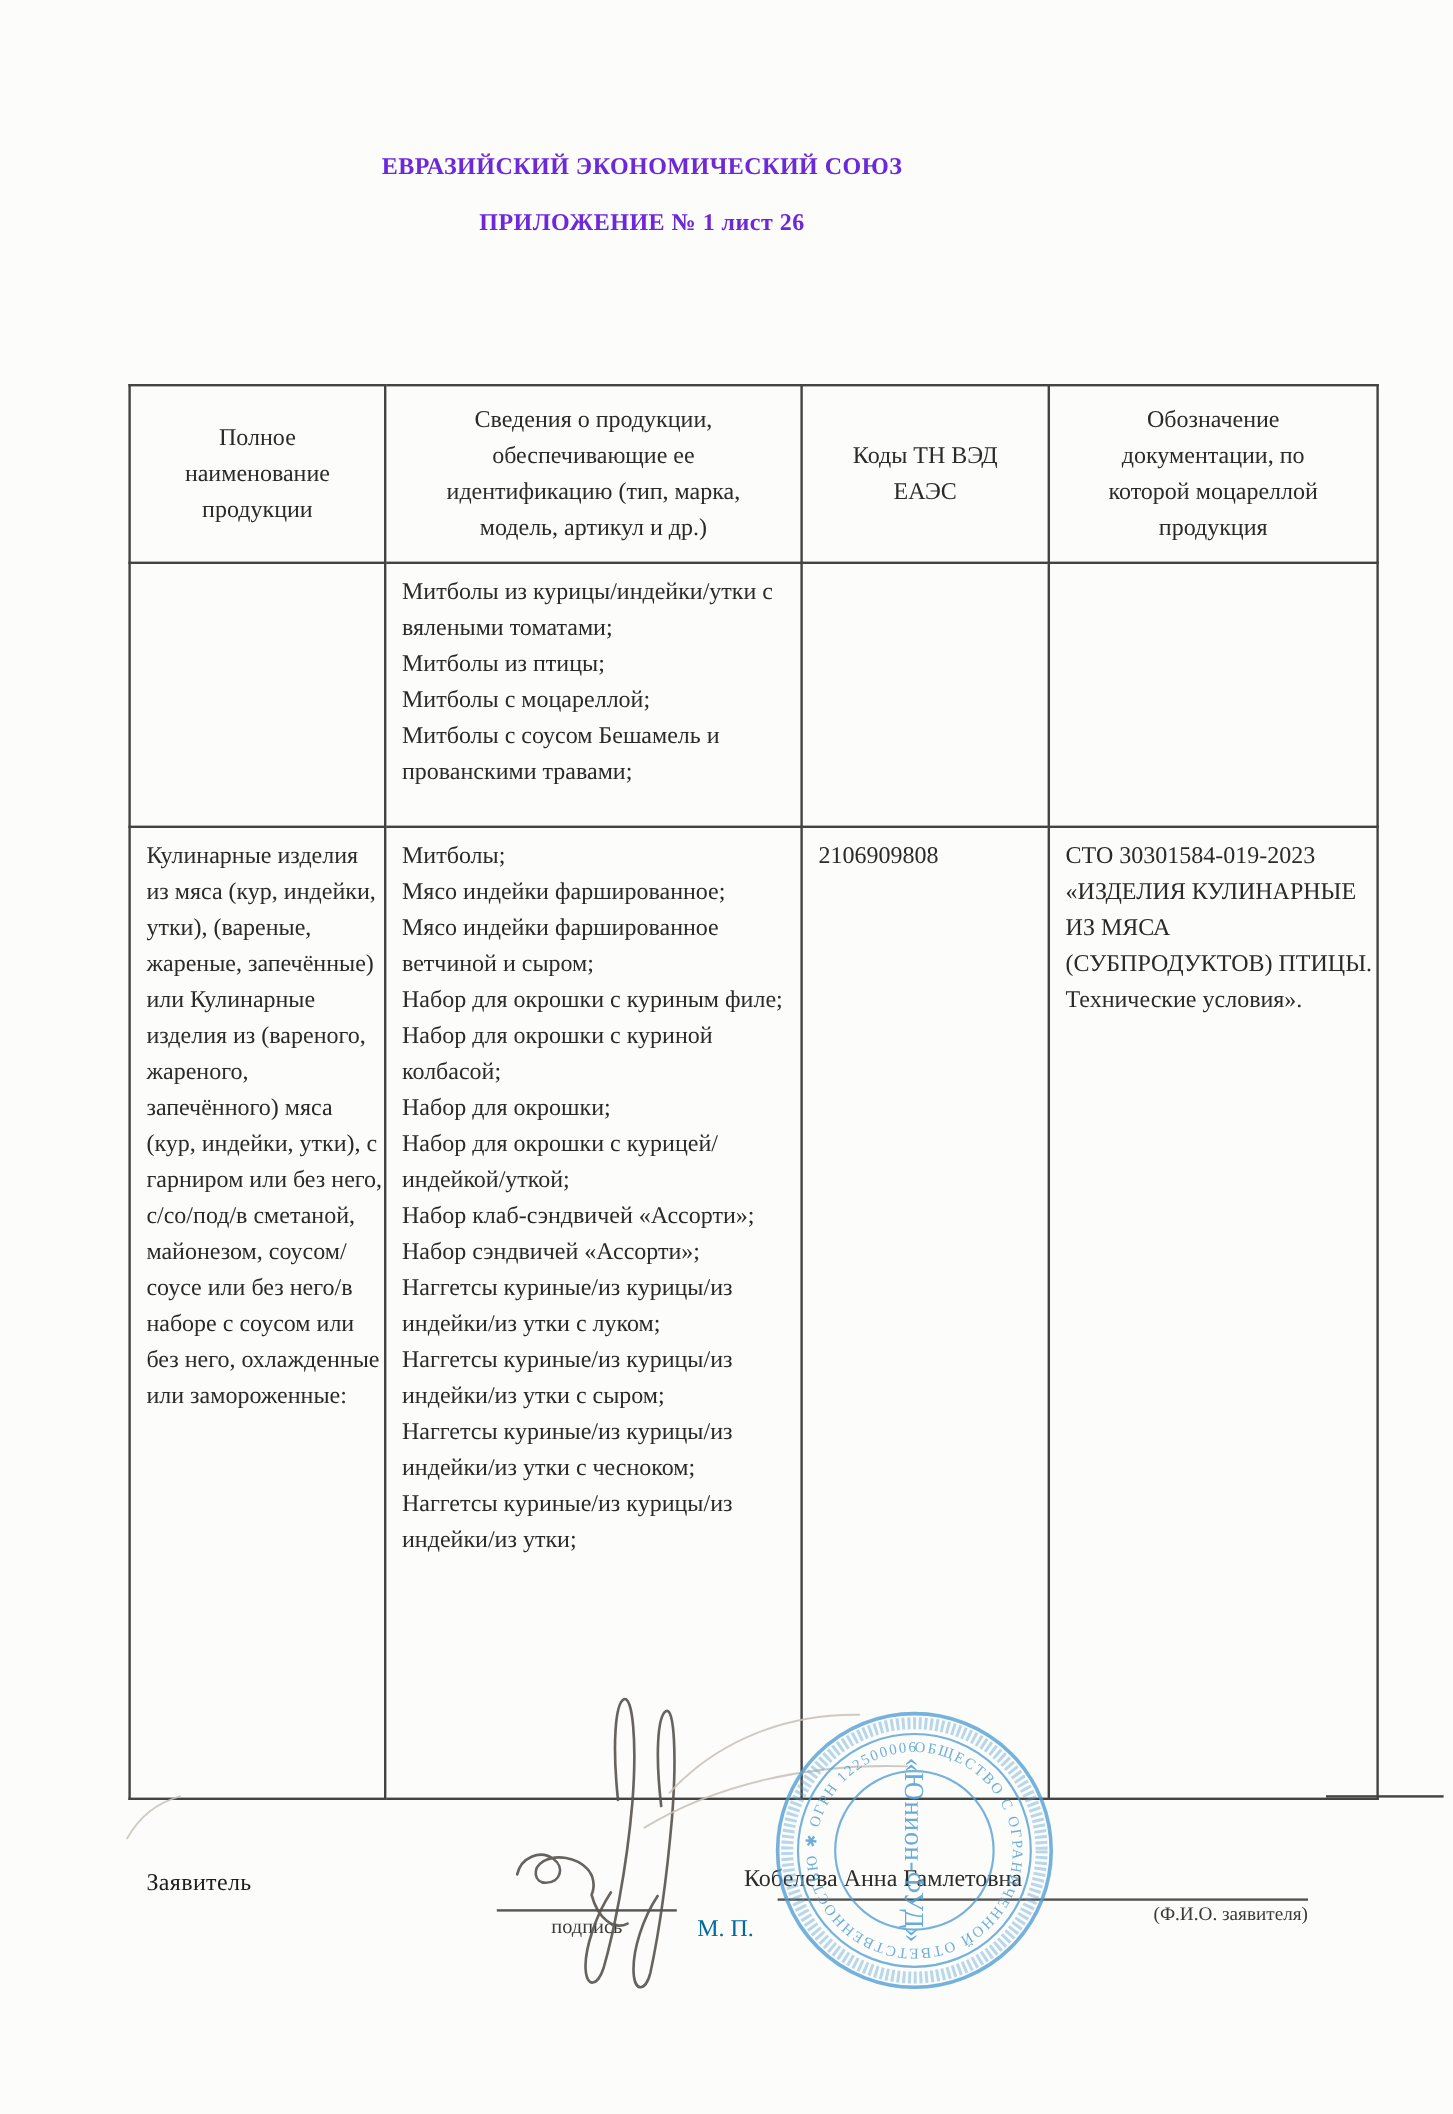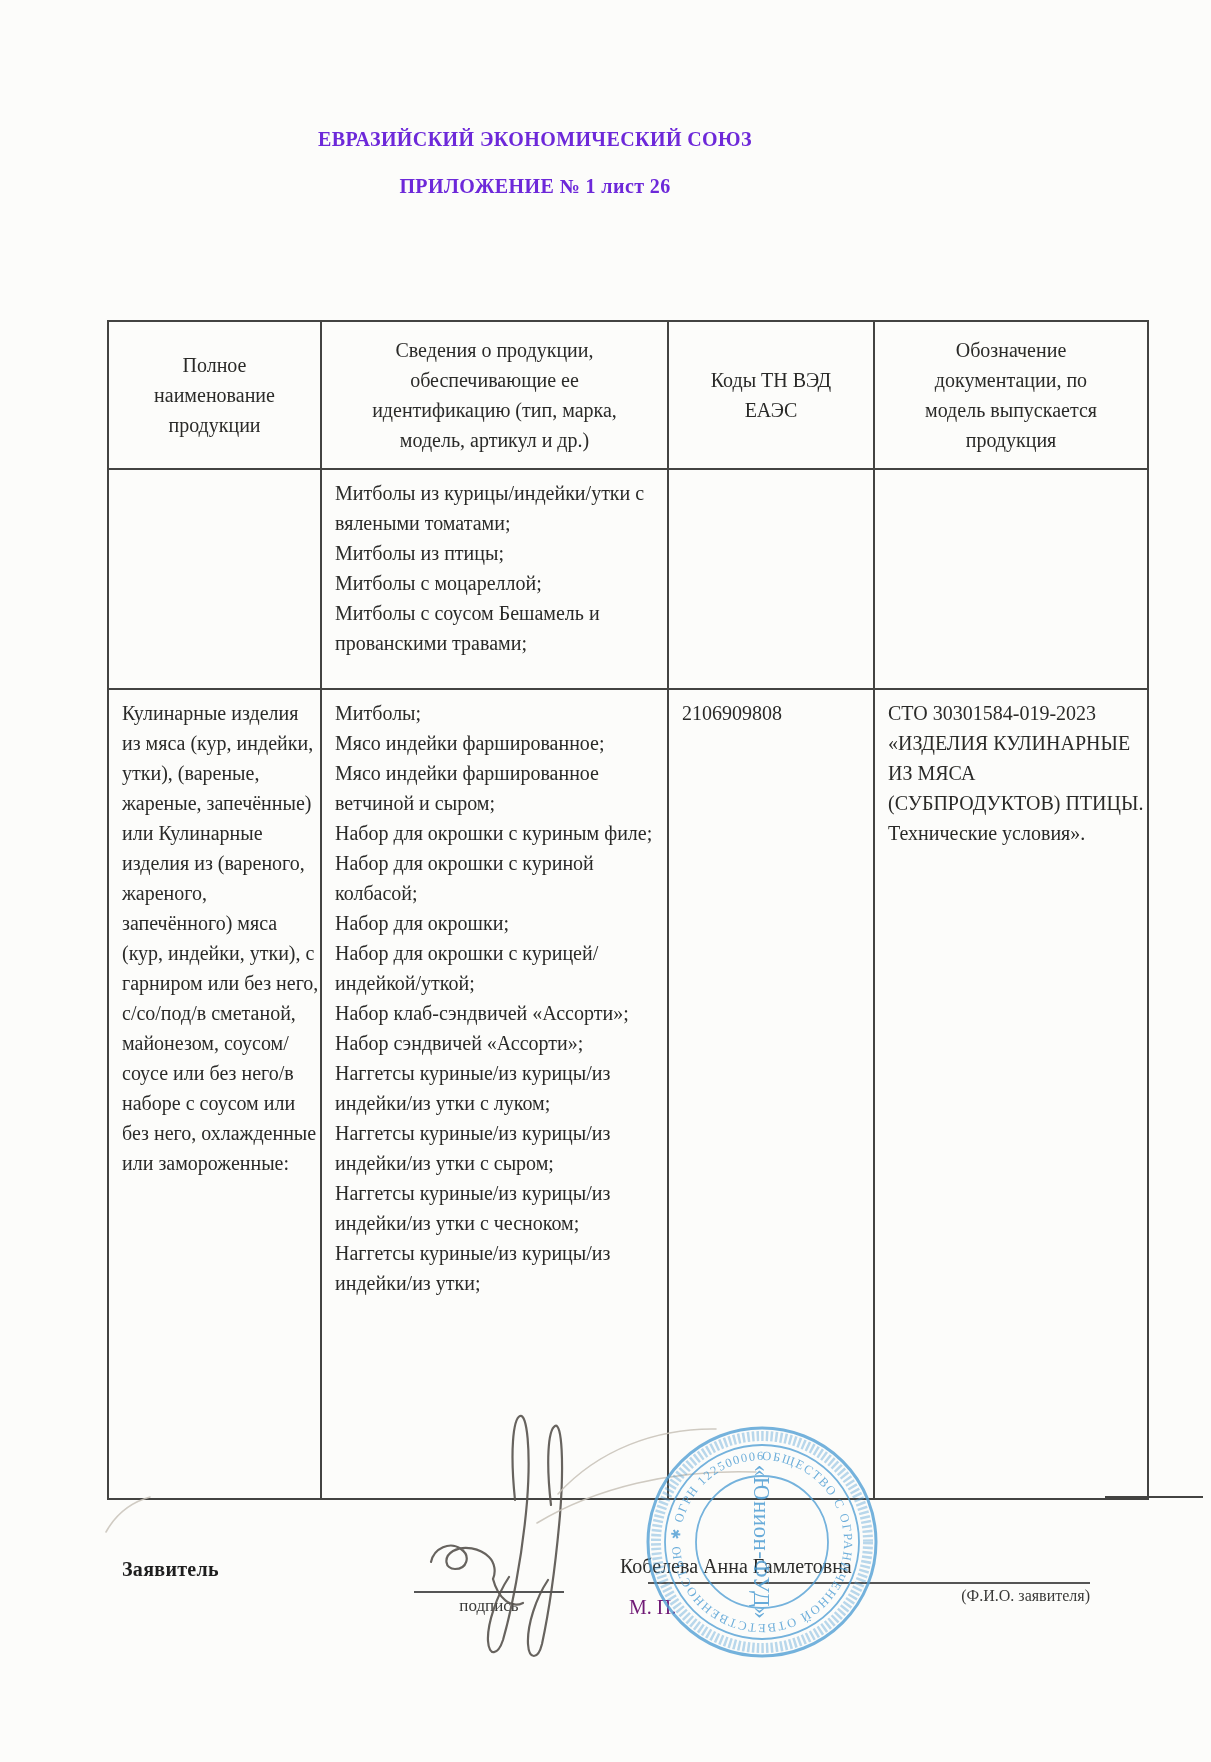--- a/index.html
+++ b/index.html
@@ -38,25 +38,25 @@
   td.cell-info{padding-right:32px;}
   td.cell-doc{padding-right:58px;}
   .list-item{margin:0;}
 
   .bottom-line-ext{
     position:absolute;left:1105px;top:1496px;width:98px;height:0;
     border-top:2px solid #434341;
   }
   .applicant{
     position:absolute;left:122px;top:1558px;
-    font-size:20px;font-weight:bold;color:#1e1e1e;letter-spacing:.3px;
+    font-size:20px;font-weight:normal;color:#1e1e1e;letter-spacing:.3px;
   }
   .sig-line{position:absolute;left:414px;top:1591px;width:150px;height:0;border-top:2px solid #555;}
   .sig-caption{position:absolute;left:414px;top:1596px;width:150px;text-align:center;font-size:17px;color:#3a3a38;}
-  .mp-label{position:absolute;left:581px;top:1596px;font-size:20px;color:#701a75;margin-left:48px;}
+  .mp-label{position:absolute;left:581px;top:1596px;font-size:20px;color:#0369a1;}
   .name-text{position:absolute;left:620px;top:1555px;width:442px;font-size:20px;color:#2c2c2a;}
   .name-line{position:absolute;left:648px;top:1582px;width:442px;height:0;border-top:2px solid #555;}
   .name-caption{position:absolute;left:648px;top:1587px;width:442px;text-align:right;font-size:16px;color:#3a3a38;}
 
   .overlay{position:absolute;left:0;top:0;pointer-events:none;}
 </style>
 </head>
 <body>
 
 <div class="page">
@@ -70,21 +70,21 @@
       <th class="w1">
             <div class="th-inner c1">Полное наименование продукции</div>
           </th>
       <th class="w2">
             <div class="th-inner c2">Сведения о продукции, обеспечивающие ее идентификацию (тип, марка, модель, артикул и др.)</div>
           </th>
       <th class="w3">
             <div class="th-inner c3">Коды ТН ВЭД ЕАЭС</div>
           </th>
       <th class="w4">
-            <div class="th-inner c4">Обозначение документации, по модель выпускается продукция</div>
+            <div class="th-inner c4">Обозначение документации, по которой моцареллой продукция</div>
           </th>
     </tr>
     <tr class="r1">
       <td class="w1 cell-name"></td>
       <td class="w2 cell-info">
             <div class="list-item">Митболы из курицы/индейки/утки с вялеными томатами;</div>
             <div class="list-item">Митболы из птицы;</div>
             <div class="list-item">Митболы с моцареллой;</div>
             <div class="list-item">Митболы с соусом Бешамель и прованскими травами;</div>
           </td>

